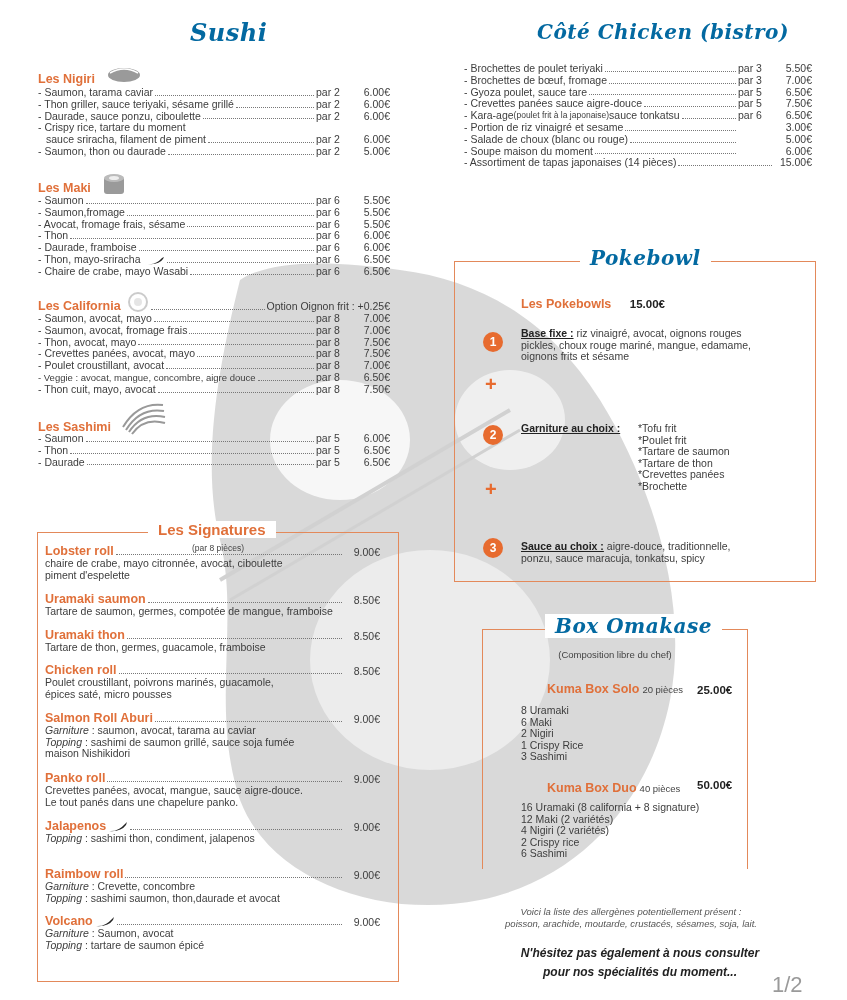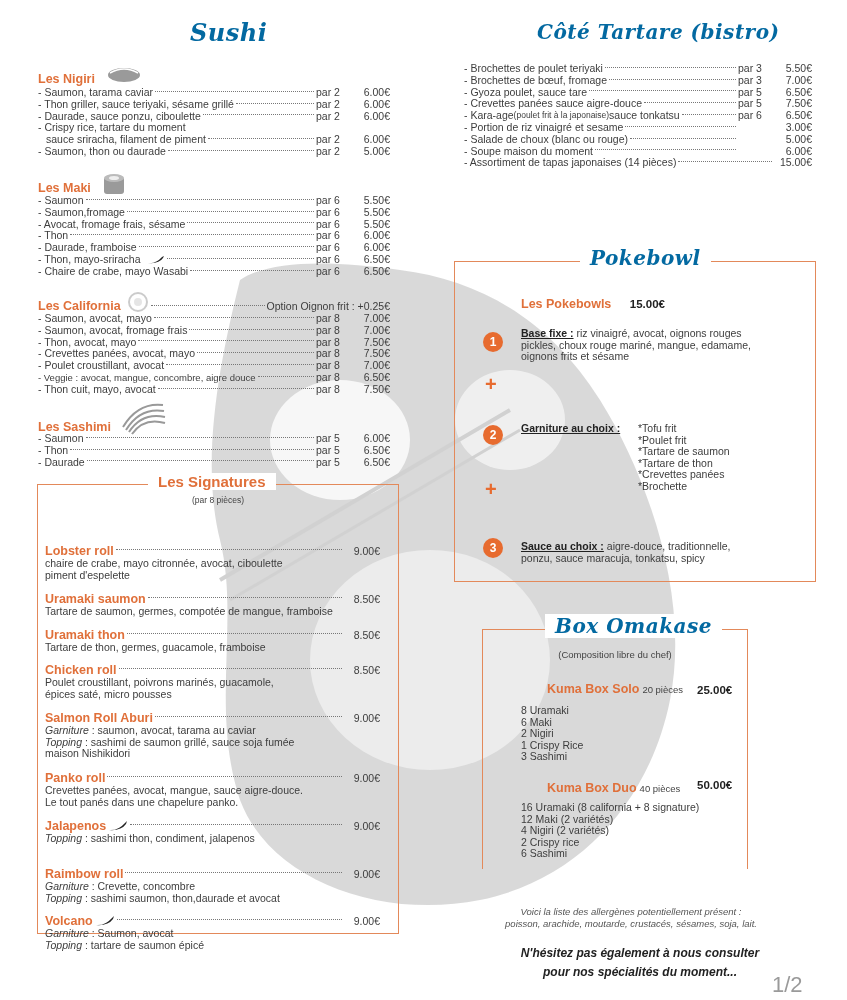--- a/index.html
+++ b/index.html
@@ -8,21 +8,21 @@
 
   
   .watermark { position: absolute; left: 180px; top: 240px; width: 520px; height: 680px; pointer-events: none; opacity: 0.22; }
 
   .script-title { position: absolute; font-family: "DejaVu Serif", serif; font-style: italic; font-weight: bold; color: #0369a1; letter-spacing: 0.5px; }
 
   .section-head { position: absolute; left: 38px; color: #e0703a; font-weight: bold; font-size: 12.5px; }
   .section-head .deco { display: inline-block; vertical-align: middle; margin-left: 8px; }
 
   .list { position: absolute; font-size: 10.5px; line-height: 11.8px; color: #3d3d3d; }
-  .row { display: flex; align-items: center; white-space: nowrap; }
+  .row { display: flex; align-items: flex-end; white-space: nowrap; }
   .row .name { flex: 0 0 auto; }
   .row .dots { flex: 1 1 auto; border-bottom: 1px dotted #777; margin: 0 2px 3px 2px; min-width: 6px; }
   .row .qty { flex: 0 0 auto; width: 34px; text-align: left; }
   .row .price { flex: 0 0 auto; width: 40px; text-align: right; }
   .row.sub { padding-left: 8px; }
   .row .small { font-size: 8.5px; }
 
   
   .obox { position: absolute; border: 1.5px solid #e3895a; }
   .box-title { position: absolute; background: #fff; padding: 0 10px; }
@@ -242,21 +242,21 @@
       <span class="price">6.50€</span>
     </div>
   <div class="row">
       <span class="name">- Daurade</span>
       <span class="dots"></span>
       <span class="qty">par 5</span>
       <span class="price">6.50€</span>
     </div>
 </div>
 
-<div class="obox" style="left:37px; top:484px; width:362px; height:450px;">
+<div class="obox" style="left:37px; top:532px; width:362px; height:450px;">
   <div class="box-title sig-title" style="left:110px; top:-12px;">Les Signatures</div>
   <div class="sig-sub" style="top:10px;">(par 8 pièces)</div>
 </div>
 
 <div class="sig-item" style="top:544px;">
   <div class="row">
       <span class="name">Lobster roll</span>
       <span class="dots"></span>
       <span class="price">9.00€</span>
     </div>
@@ -333,21 +333,21 @@
       <svg width="20" height="12" viewBox="0 0 20 12" style="margin-left:2px;">
         <path d="M1 10 Q10 11 17 3 L19 1 L18 4 Q13 11 1 10Z" fill="#222"></path>
       </svg>
       <span class="dots"></span>
       <span class="price">9.00€</span>
     </div>
   <div class="desc"><i>Garniture</i><span> : Saumon, avocat</span></div>
   <div class="desc"><i>Topping</i><span> : tartare de saumon épicé</span></div>
 </div>
 
-<div class="script-title" style="left:537px; top:20px; font-size:20px;">Côté Tartare (bistro)</div>
+<div class="script-title" style="left:537px; top:20px; font-size:20px;">Côté Chicken (bistro)</div>
 
 <div class="list" style="left:464px; top:63px; width:348px;">
   <div class="row">
       <span class="name">- Brochettes de poulet teriyaki</span>
       <span class="dots"></span>
       <span class="qty">par 3</span>
       <span class="price">5.50€</span>
     </div>
   <div class="row">
       <span class="name">- Brochettes de bœuf, fromage</span>

